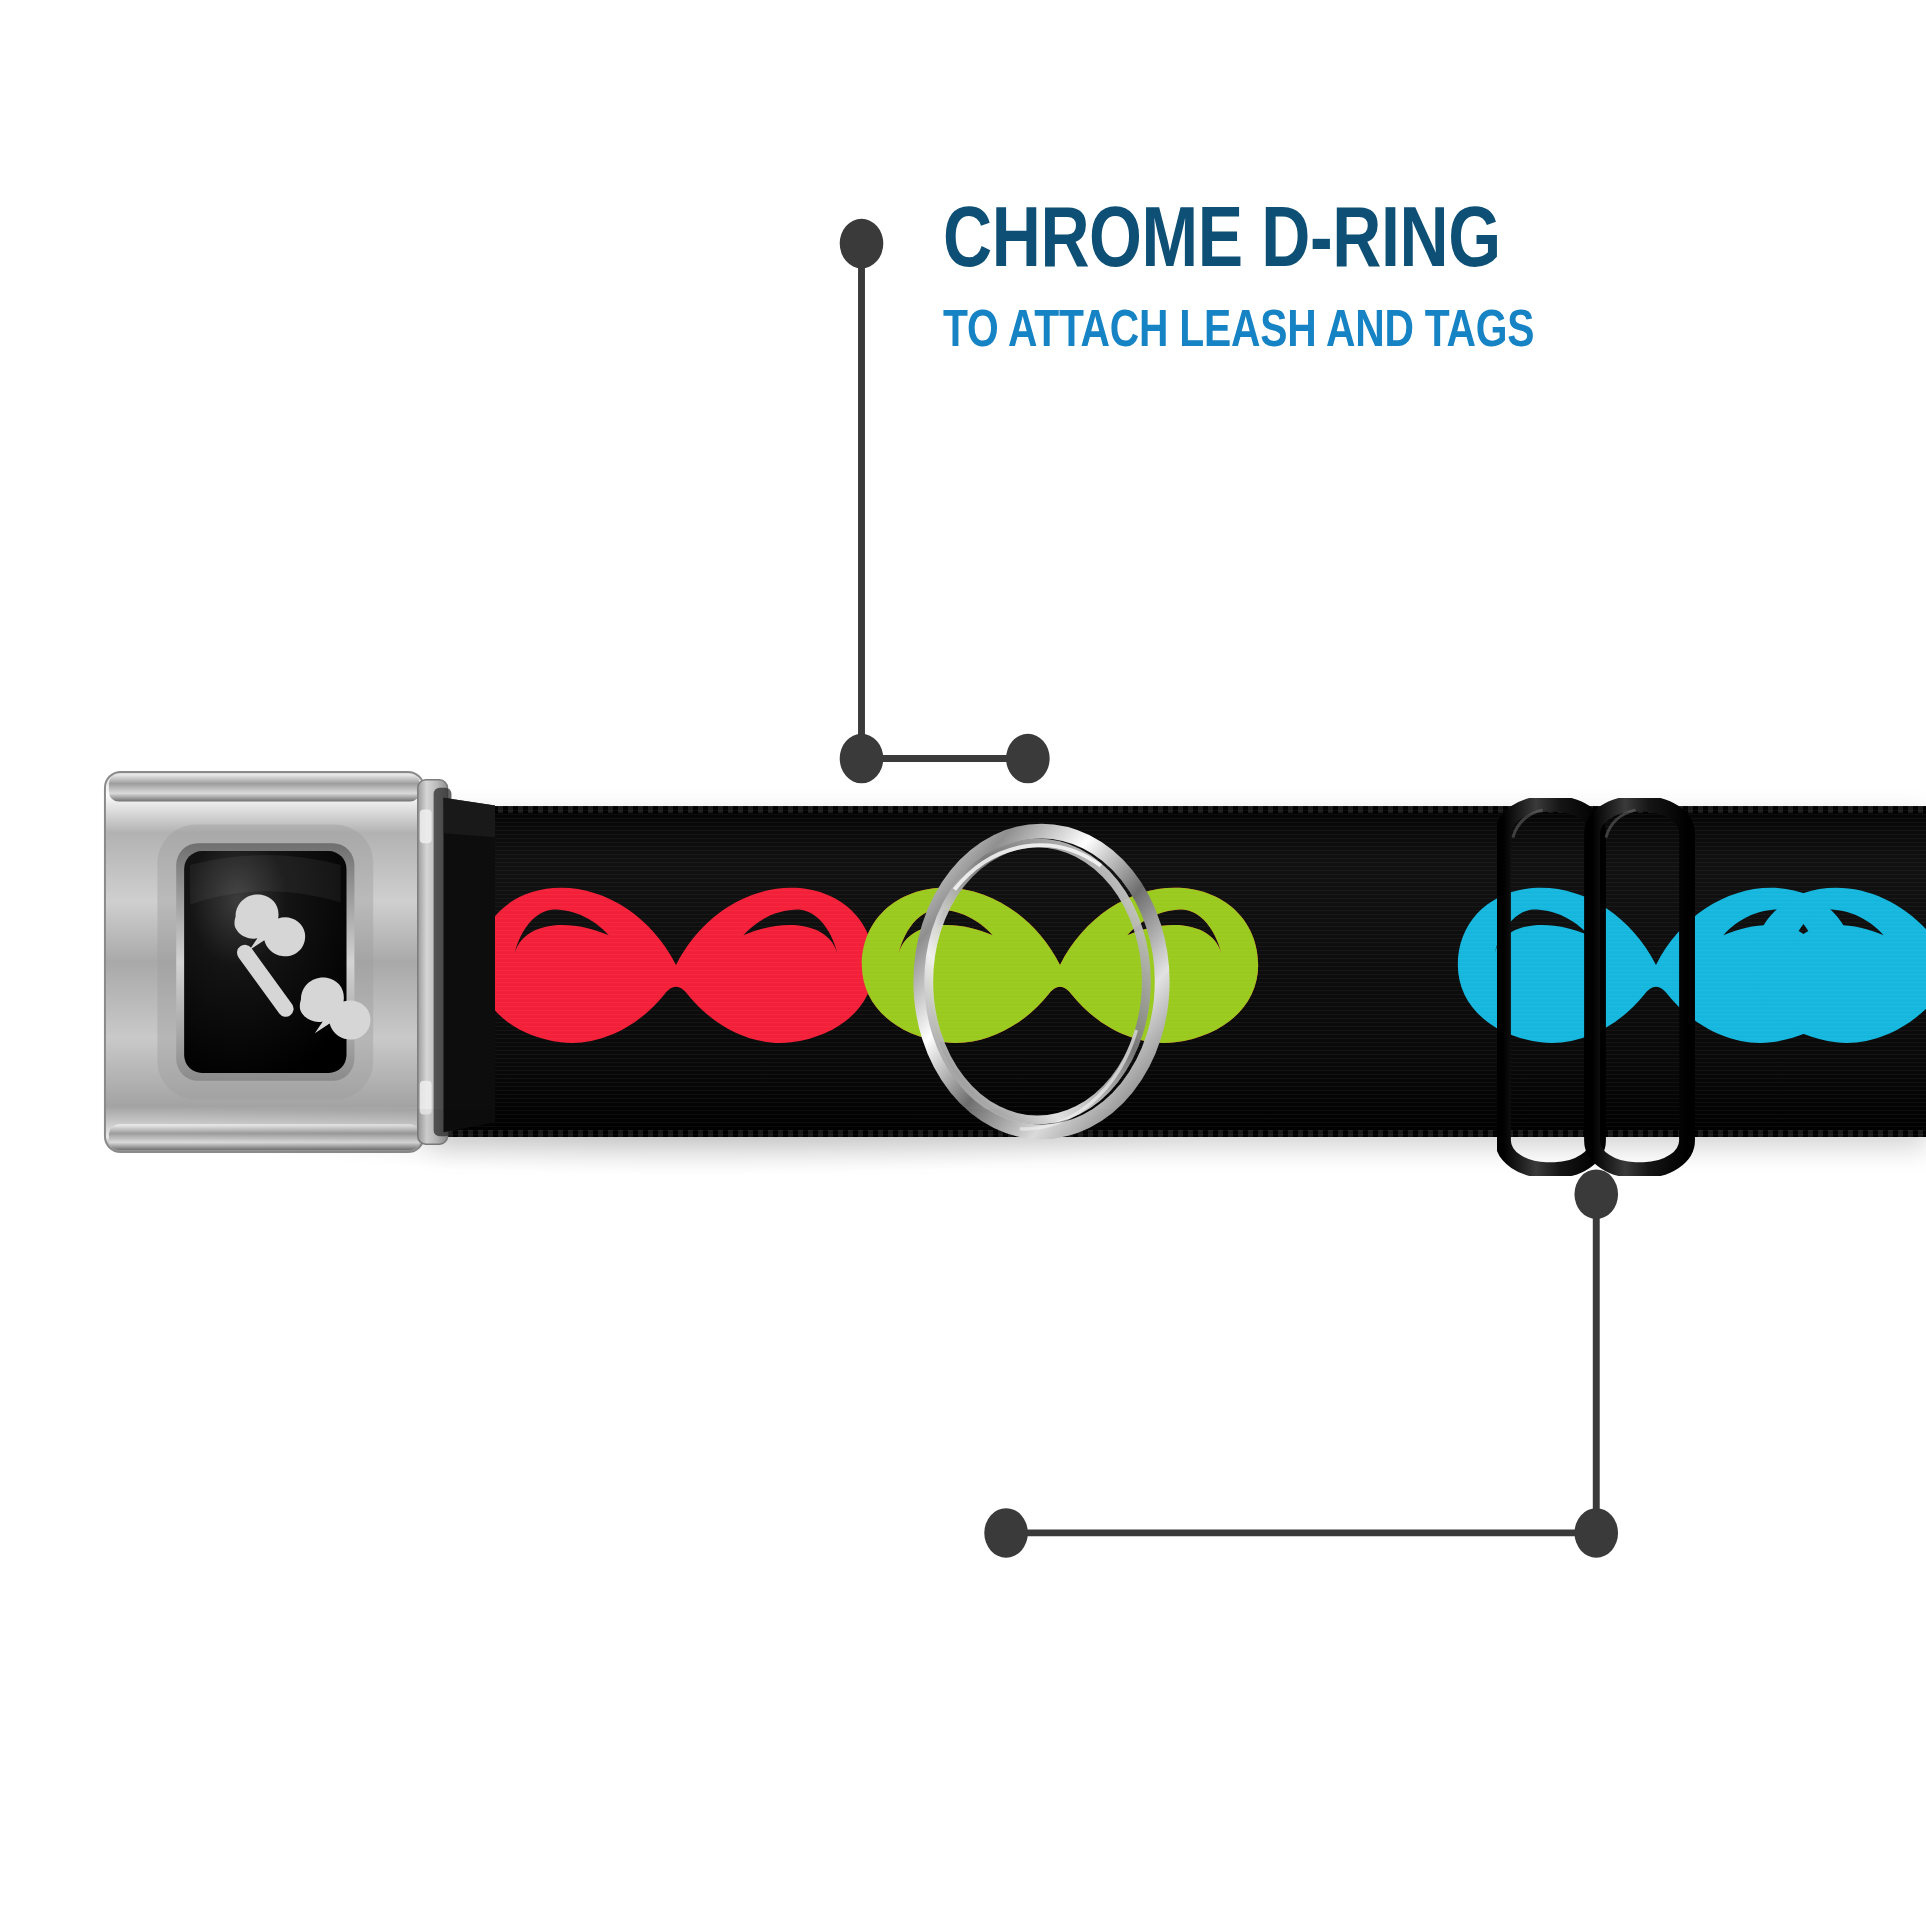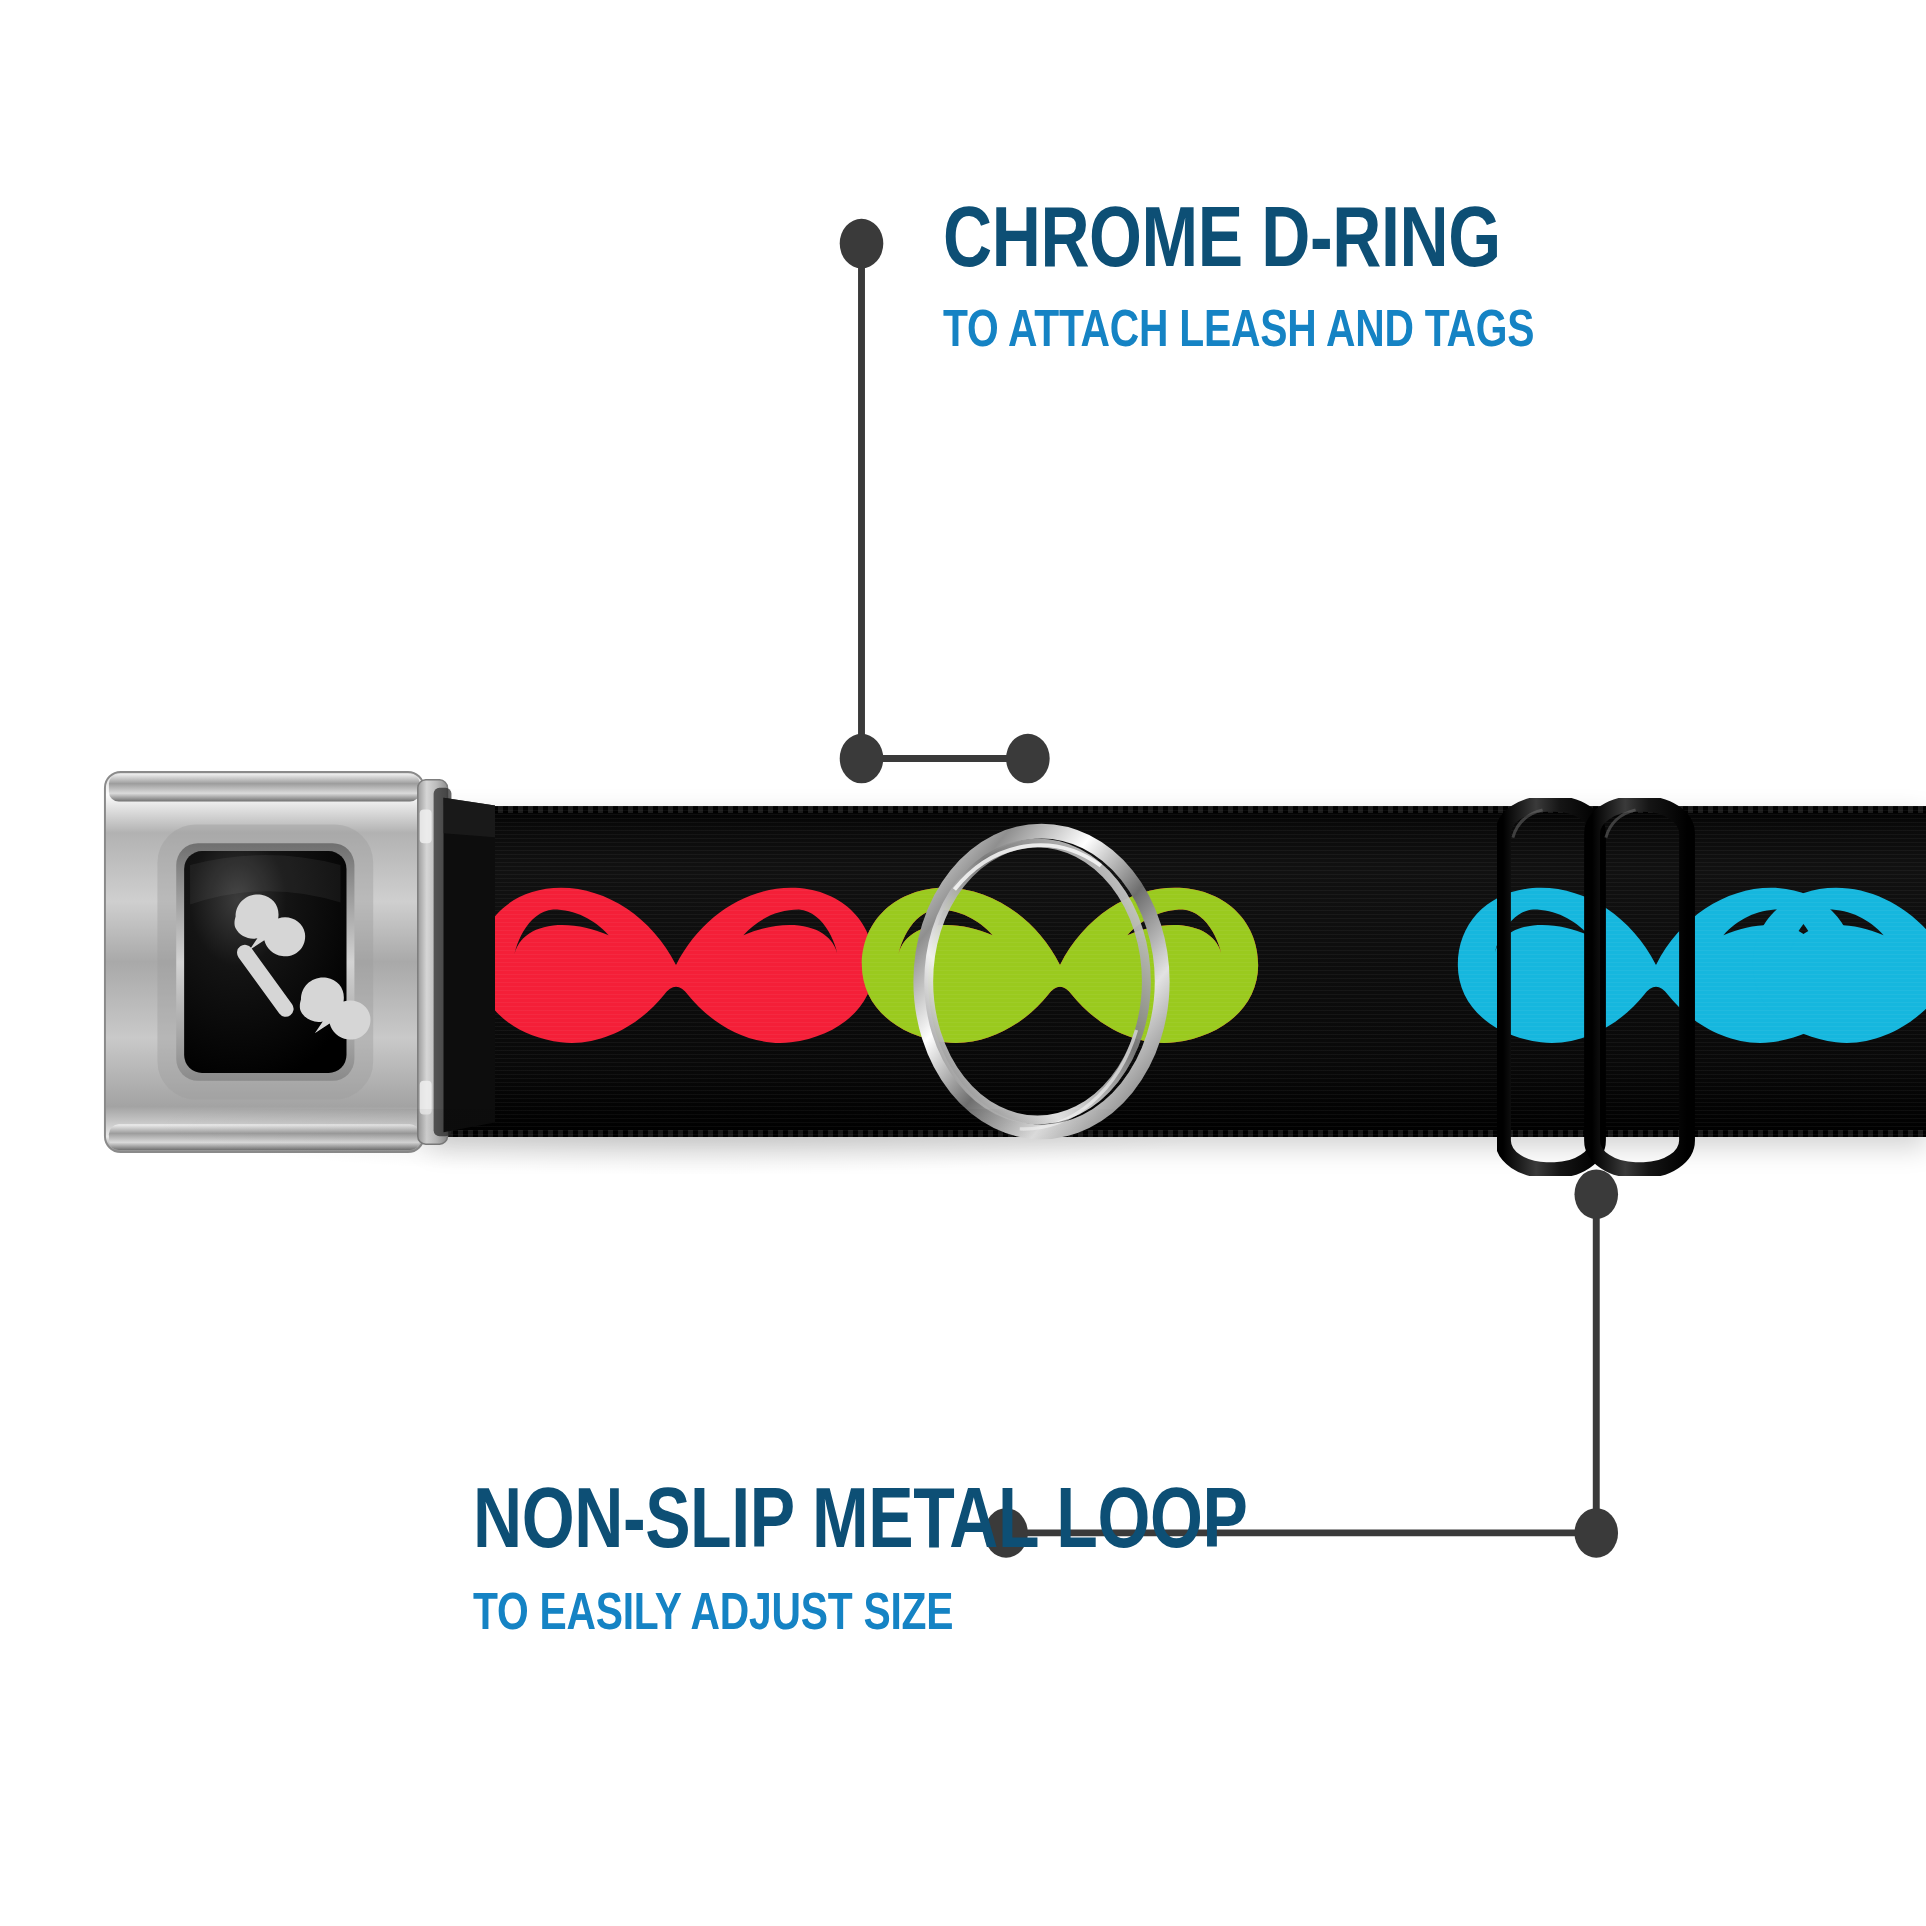--- a/index.html
+++ b/index.html
@@ -366,19 +366,15 @@
       <ellipse cx="1612" cy="1548" rx="22" ry="25" fill="#3a3a3a"></ellipse>
       <ellipse cx="1016" cy="1548" rx="22" ry="25" fill="#3a3a3a"></ellipse>
     </g>
   </svg>
 
   <div class="callout-block" id="cb-dring">
     <div class="callout-title">CHROME D-RING</div>
     <div class="callout-sub">TO ATTACH LEASH AND TAGS</div>
   </div>
 
-  <div class="callout-block" id="cb-loop">
-    <div class="callout-title">NON-SLIP METAL LOOP</div>
-    <div class="callout-sub">TO EASILY ADJUST SIZE</div>
-  </div>
 
 </div>
 
 
 </body></html>

